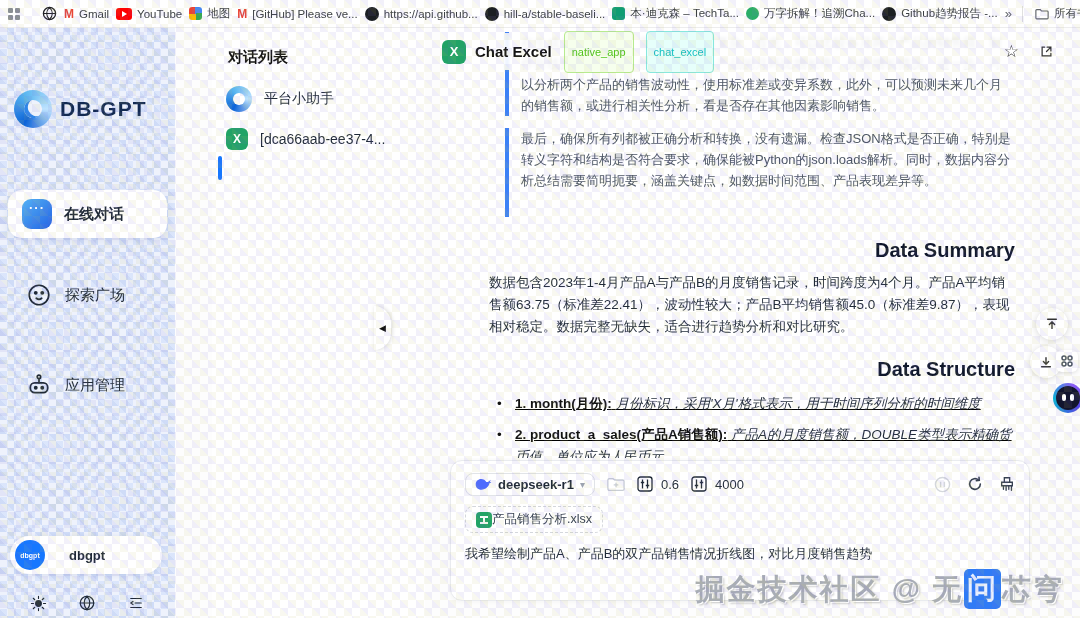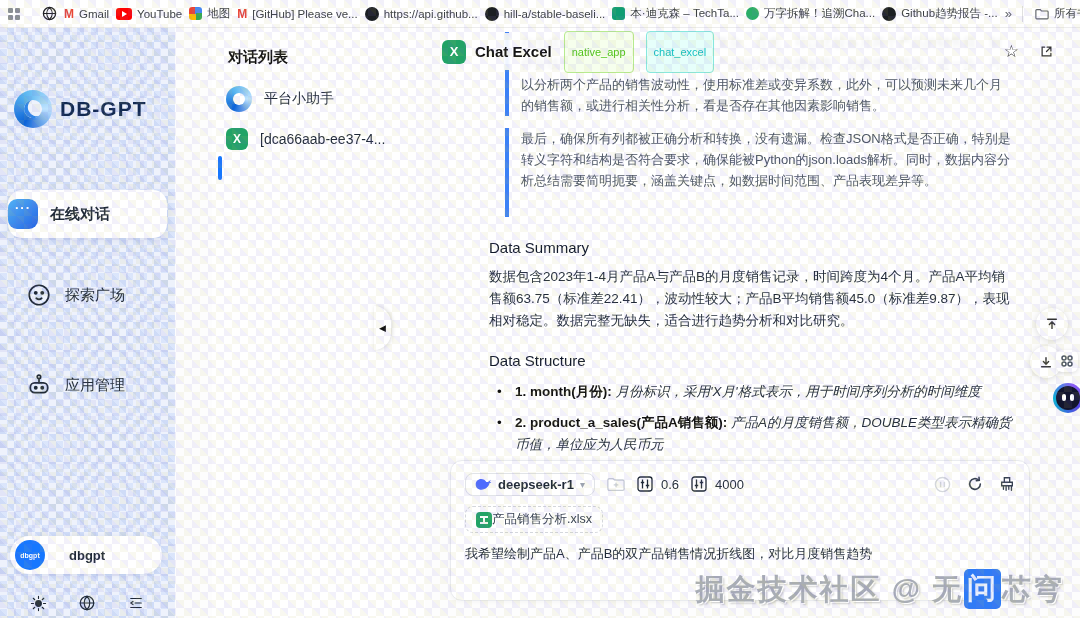--- a/index.html
+++ b/index.html
@@ -36,21 +36,21 @@
     background-image:
       linear-gradient(45deg, rgba(96,140,230,.22) 25%, transparent 25%, transparent 75%, rgba(96,140,230,.22) 75%),
       linear-gradient(45deg, rgba(175,200,250,.30) 25%, transparent 25%, transparent 75%, rgba(175,200,250,.30) 75%);
     background-size:14px 14px; background-position:0 0, 7px 7px; z-index:5; }
   #logo-row { position:absolute; left:14px; top:62px; display:flex; align-items:center; gap:8px; }
   .logo-swirl { width:38px; height:38px; border-radius:50%;
     background:conic-gradient(from 210deg, #0c63d8, #59b6f0, #bfe3ff, #0c63d8); position:relative; }
   .logo-swirl:after { content:""; position:absolute; left:10px; top:10px; width:18px; height:18px; border-radius:50%; background:#eef2fc; transform:rotate(20deg); box-shadow:3px -3px 0 0 #2f86e8 inset; }
   .logo-text { font-size:21px; font-weight:800; color:#122a52; letter-spacing:1px; }
   .nav-item { position:absolute; left:8px; width:159px; display:flex; align-items:center; gap:13px; cursor:pointer; }
-  .nav-active { background:#fff; border-radius:14px; height:48px; box-shadow:0 2px 8px rgba(30,60,120,.10);gap:12px; }
+  .nav-active { background:#fff; border-radius:14px; height:48px; padding-left:14px; box-shadow:0 2px 8px rgba(30,60,120,.10);gap:12px; }
   .nav-plain { padding-left:18px; height:30px; }
   .nav-label { font-size:15px; color:#1f2937; font-weight:600; }
   .nav-plain .nav-label { font-weight:500; }
   .chat-tile { width:30px; height:30px; border-radius:9px; background:linear-gradient(135deg,#53b2f5,#2464e4); position:relative; }
   .chat-tile:after { content:"···"; position:absolute; left:0; right:0; top:1px; text-align:center; color:#fff; font-weight:bold; font-size:13px; letter-spacing:1px; }
   svg.lineic { stroke:#1f2937; fill:none; stroke-width:1.6; stroke-linecap:round; stroke-linejoin:round; }
   #user-pill { position:absolute; left:10px; top:508px; width:152px; height:38px; background:#fff; border-radius:19px; display:flex; align-items:center; gap:24px; padding-left:5px; box-shadow:0 1px 5px rgba(30,60,120,.10); cursor:pointer; }
   .avatar { width:30px; height:30px; border-radius:50%; background:#1677ff; color:#fff; font-size:7px; font-weight:bold; display:flex; align-items:center; justify-content:center; }
   .user-name { font-size:13px; font-weight:700; color:#1f2937; }
   #sidebar-footer { position:absolute; left:0; bottom:6px; width:175px; display:flex; justify-content:space-around; padding:0 14px; }
@@ -69,25 +69,25 @@
   
   #collapse-handle { position:absolute; left:374px; top:306px; width:17px; height:44px; background:#fff;
     border-radius:0 22px 22px 0; box-shadow:1px 0 4px rgba(0,0,0,.15); z-index:6; display:flex; align-items:center; justify-content:center; cursor:pointer; }
   #collapse-handle span { color:#111; font-size:9px; }
 
   
   #chat-panel { position:absolute; left:440px; top:28px; width:590px; height:430px; background:#fff; border-radius:0 0 10px 10px; z-index:3; }
   #chat-scroll { position:absolute; inset:0; padding:4px 15px 0 49px; overflow:hidden; }
   .quote { border-left:4px solid #3b82f6; padding:0 4px 0 12px; margin-left:16px; font-size:13px; line-height:21px; color:#4b5563; }
   .quote2 { margin-top:12px; padding-bottom:26px; }
-  .md-h { font-size:15px; font-weight:400; color:#0f172a; }
+  .md-h { font-size:20px; font-weight:700; color:#0f172a;text-align:right; }
   #summary-heading { margin-top:22px; }
   #summary-text { margin-top:10px; font-size:13.5px; line-height:22px; color:#1f2937; }
   #structure-heading { margin-top:20px; }
-  #field-list { list-style:none; margin-top:12px; }
+  #field-list { list-style:none; margin-top:12px;text-decoration:underline; }
   #field-list li { position:relative; padding-left:26px; margin-bottom:9px; font-size:13.5px; line-height:22px; }
   #field-list li:before { content:"•"; position:absolute; left:8px; color:#111; }
   .fld-label { font-weight:800; color:#111; }
   .fld-desc { font-style:italic; color:#1f2937; }
 
   
   #chat-header { position:absolute; left:440px; top:33px; width:626px; height:37px; background:rgba(255,255,255,.9);
     backdrop-filter:blur(1.5px); z-index:12; display:flex; align-items:center; padding:0 12px 0 2px; border-radius:0 10px 0 0; }
   .excel-tile-lg { width:24px; height:24px; border-radius:6px; background:#21a366; color:#fff; font-weight:800; font-size:13px; display:flex; align-items:center; justify-content:center; }
   #chat-title { font-size:15px; font-weight:800; color:#111; margin:0 6px 0 9px; }

